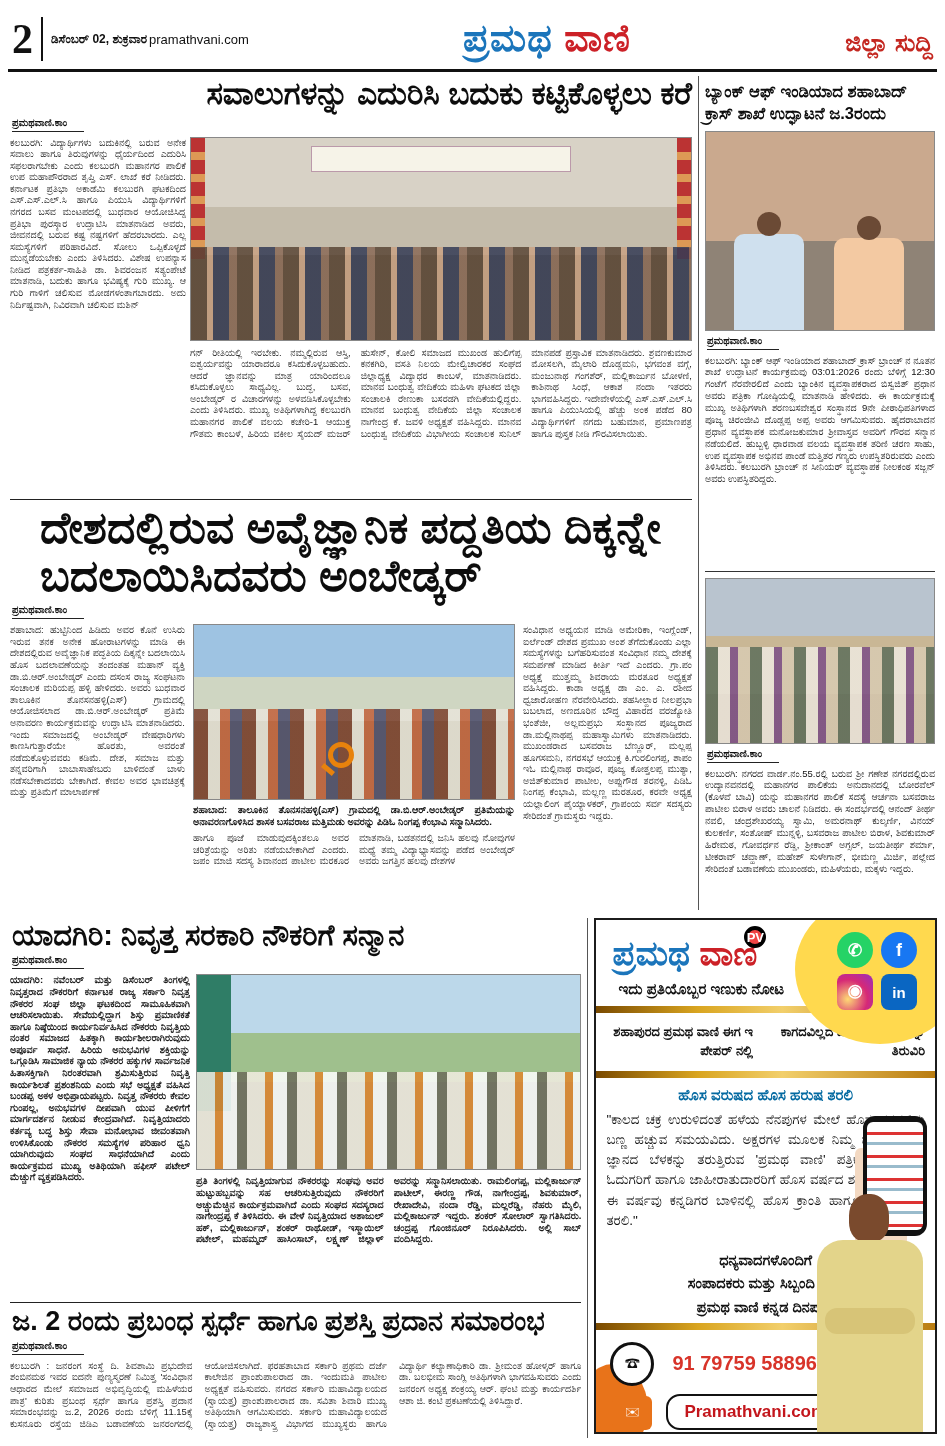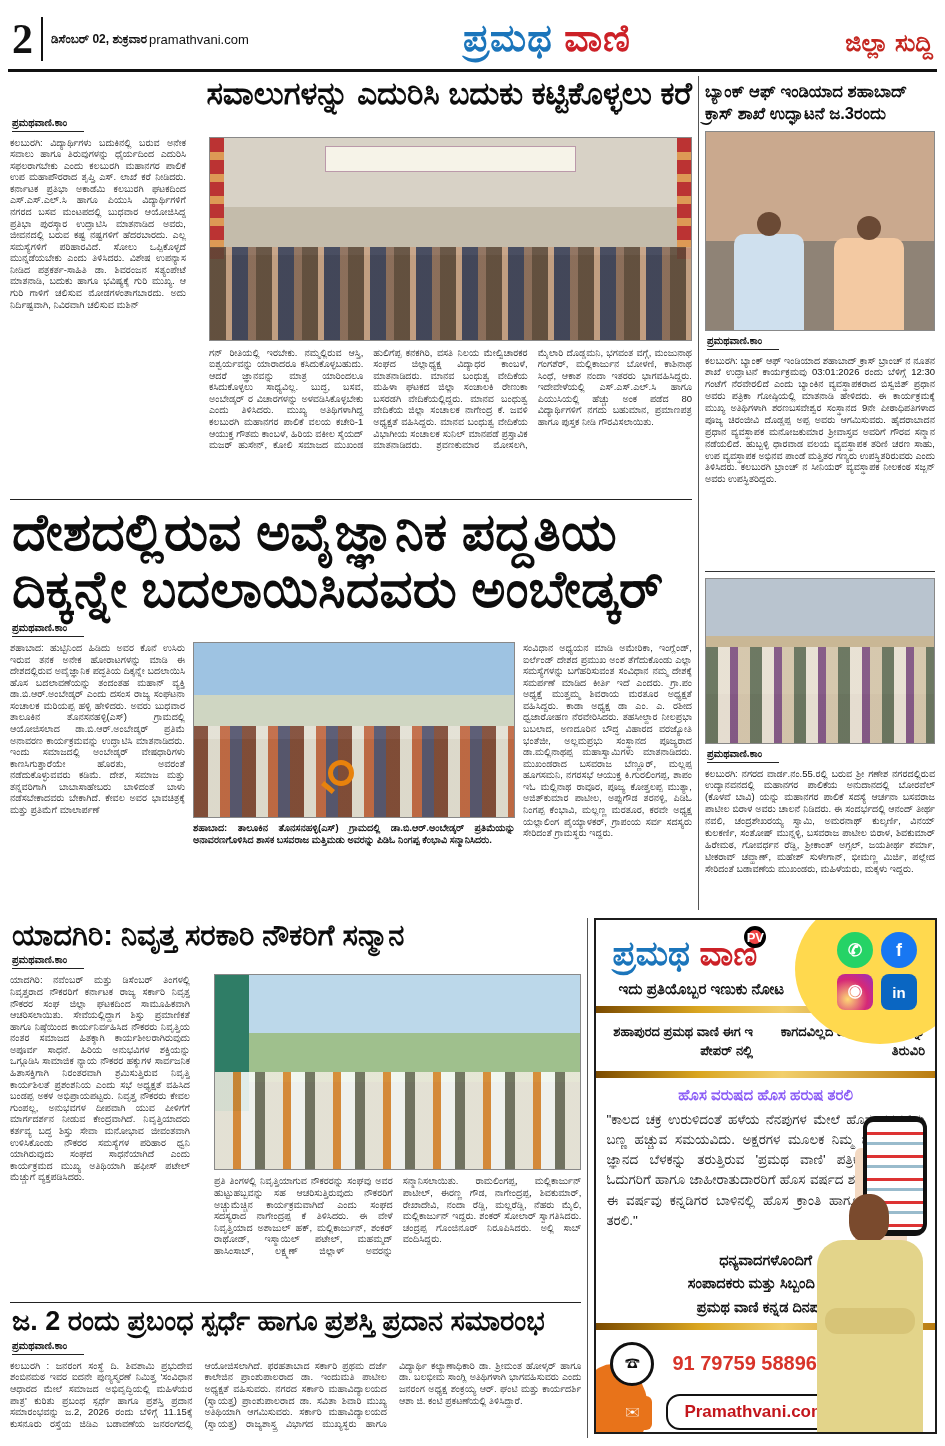--- a/index.html
+++ b/index.html
@@ -34,43 +34,43 @@
   .hl { font-weight:bold; color:#0d0d0d; font-family:"Liberation Sans", sans-serif; }
   .byline { font-size:10px; font-weight:bold; margin:4px 0 2px 2px; }
   .byline-rule { width:72px; border-bottom:1.5px solid #222; margin:2px 0 5px 2px; }
   .body-txt { font-size:9.5px; line-height:1.22; text-align:justify; color:#1a1a1a; overflow:hidden; }
   .photo { position:relative; overflow:hidden; border:1px solid #888; }
   .people { position:absolute; left:0; right:0; bottom:0; opacity:.85; }
   .caption { font-size:9.5px; font-weight:bold; line-height:1.25; text-align:justify; margin:4px 0; }
 
   
   .a1-hl { font-size:31px; line-height:1.05; padding:4px 0 2px 2px;text-align:right; }
-  .a1-grid { display:flex; gap:23px; }
+  .a1-grid { display:flex; gap:4px; }
   .a1-c1 { width:176px; height:356px; }
   .a1-right { flex:1; }
   .a1-photo { height:204px; background:linear-gradient(#d8d2c6 0 34%, #c4bcab 34% 58%, #94896f 58% 100%); }
   .a1-banner { position:absolute; top:8px; left:24%; width:52%; height:26px; background:#f6f3e8; border:1px solid #b9a; }
   .a1-flag { position:absolute; top:0; bottom:40%; width:14px; background:repeating-linear-gradient(#b33 0 14px, #d95 14px 22px); }
   .a1-cols { margin-top:6px; height:140px; column-count:3; column-gap:10px; }
 
   
   .a2 { border-top:1.5px solid #222; margin-top:6px; padding-top:2px; }
-  .a2-hl { font-size:52px; line-height:1.1; padding:2px 0 0 2px; }
+  .a2-hl { font-size:44px; line-height:1.1; padding:2px 0 0 2px;margin-left:28px; }
   .a2-grid { display:flex; gap:8px; }
   .a2-c1 { width:176px; height:312px; }
   .a2-mid { width:324px; }
   .a2-photo { height:176px; background:linear-gradient(#9ec3e2 0 30%, #cfd6c2 30% 55%, #9a9a74 55% 100%); }
   .a2-c3 { width:170px; height:312px; }
   .a2-midtxt { column-count:2; column-gap:10px; height:82px; }
   .loupe { position:absolute; left:42%; bottom:18%; width:26px; height:26px; border:5px solid #e8820c; border-radius:50%; }
   .loupe::after { content:""; position:absolute; left:-12px; top:20px; width:14px; height:5px; background:#e8820c; transform:rotate(40deg); }
 
   
   .a3-hl { font-size:29px; line-height:1.05; padding:4px 0 0 2px; }
-  .a3-grid { display:flex; gap:24px; }
+  .a3-grid { display:flex; gap:6px;font-weight:bold; }
   .a3-c1 { width:180px; height:322px; }
   .a3-right { flex:1; }
   .a3-photo { height:196px; background:linear-gradient(#bcd8ea 0 30%, #9fc08d 30% 55%, #8f9a84 55% 100%); }
   .a3-shade { position:absolute; left:0; top:0; bottom:30%; width:34px; background:#2f7d66; }
   .a3-cols { margin-top:5px; height:112px; column-count:2; column-gap:10px; }
 
   
   .a4 { border-top:1.5px solid #222; margin-top:6px; padding-top:2px; }
   .a4-hl { font-size:27px; line-height:1.05; padding:2px 0 0 2px; }
   .a4-cols { height:98px; column-count:3; column-gap:12px; }
@@ -95,21 +95,21 @@
   .ad-tagline { font-size:15px; font-weight:bold; margin:6px 0 8px 22px; position:relative; }
   .socials { position:absolute; right:10px; top:12px; width:88px; display:grid; grid-template-columns:38px 38px; gap:6px; }
   .soc { width:36px; height:36px; border-radius:8px; display:flex; align-items:center; justify-content:center; color:#fff; font-weight:bold; font-size:18px; }
   .soc.wa { background:#25d366; border-radius:50%; }
   .soc.fb { background:#1877f2; border-radius:50%; }
   .soc.ig { background:radial-gradient(circle at 30% 70%, #feda75, #d62976 55%, #962fbf); }
   .soc.li { background:#0a66c2; font-size:15px; }
   .gold-bar { height:7px; background:linear-gradient(90deg,#7a4a00,#d9a520 30%,#f2cf6b 55%,#b97c10); margin:4px 0; }
   .ad-info-row { display:flex; justify-content:space-between; padding:6px 10px; }
   .ad-info { font-size:13px; font-weight:bold; text-align:right; line-height:1.45; }
-  .ad-redhead { color:#8b5cf6; font-size:15px; font-weight:bold; text-align:center; margin:8px 0 6px 0; }
+  .ad-redhead { color:#0369a1; font-size:15px; font-weight:bold; text-align:center; margin:8px 0 6px 0; }
   .ad-quote-row { position:relative; padding:0 10px; }
   .ad-quote { font-size:13.5px; line-height:1.5; text-align:justify; width:100%; }
   .phone-mock { position:absolute; right:8px; top:6px; width:64px; height:120px; background:#111; border-radius:12px; padding:6px 4px; box-shadow:-14px 26px 0 -6px #f3d9c2; }
   .phone-scr { width:100%; height:100%; background:repeating-linear-gradient(#fff 0 10px, #d33 10px 13px, #fff 13px 20px, #9bc 20px 23px); border-radius:6px; }
   .ad-thanks { text-align:center; font-weight:bold; font-size:14.5px; line-height:1.6; margin-top:18px; }
   .ad-bottom { position:relative; height:120px; margin-top:8px; }
   .orange-blob1 { position:absolute; left:-18px; top:26px; width:70px; height:90px; background:#e8731a; border-radius:50%; }
   .tel-badge { position:absolute; left:14px; top:4px; width:44px; height:44px; border-radius:50%; background:#fff; border:3px solid #111; display:flex; align-items:center; justify-content:center; font-size:22px; }
   .tel-num { position:absolute; left:76px; top:14px; color:#d8342a; font-size:20px; font-weight:bold; }
   .mail-badge { position:absolute; left:16px; top:58px; width:40px; height:34px; background:#e8731a; border-radius:6px; color:#fff; display:flex; align-items:center; justify-content:center; font-size:20px; }
@@ -166,20 +166,21 @@
         <div class="byline">ಪ್ರಮಥವಾಣಿ.ಕಾಂ</div>
         <div class="byline-rule"></div>
         <div class="a2-grid">
           <div class="body-txt a2-c1">ಶಹಾಬಾದ: ಹುಟ್ಟಿನಿಂದ ಹಿಡಿದು ಅವರ ಕೊನೆ ಉಸಿರು ಇರುವ ತನಕ ಅನೇಕ ಹೋರಾಟಗಳನ್ನು ಮಾಡಿ ಈ ದೇಶದಲ್ಲಿರುವ ಅವೈಜ್ಞಾನಿಕ ಪದ್ಧತಿಯ ದಿಕ್ಕನ್ನೇ ಬದಲಾಯಿಸಿ ಹೊಸ ಬದಲಾವಣೆಯನ್ನು ತಂದಂತಹ ಮಹಾನ್ ವ್ಯಕ್ತಿ ಡಾ.ಬಿ.ಆರ್.ಅಂಬೇಡ್ಕರ್ ಎಂದು ದಸಂಸ ರಾಜ್ಯ ಸಂಘಟನಾ ಸಂಚಾಲಕ ಮರಿಯಪ್ಪ ಹಳ್ಳಿ ಹೇಳಿದರು. ಅವರು ಬುಧವಾರ ತಾಲೂಕಿನ ತೊನಸನಹಳ್ಳಿ(ಎಸ್) ಗ್ರಾಮದಲ್ಲಿ ಆಯೋಜಿಸಲಾದ ಡಾ.ಬಿ.ಆರ್.ಅಂಬೇಡ್ಕರ್ ಪ್ರತಿಮೆ ಅನಾವರಣ ಕಾರ್ಯಕ್ರಮವನ್ನು ಉದ್ಘಾಟಿಸಿ ಮಾತನಾಡಿದರು. ಇಂದು ಸಮಾಜದಲ್ಲಿ ಅಂಬೇಡ್ಕರ್ ವೇಷಧಾರಿಗಳು ಕಾಣಸಿಗುತ್ತಾರೆಯೇ ಹೊರತು, ಅವರಂತೆ ನಡೆದುಕೊಳ್ಳುವವರು ಕಡಿಮೆ. ದೇಶ, ಸಮಾಜ ಮತ್ತು ತನ್ನವರಿಗಾಗಿ ಬಾಬಾಸಾಹೇಬರು ಬಾಳಿದಂತೆ ಬಾಳು ನಡೆಸಬೇಕಾದವರು ಬೇಕಾಗಿದೆ. ಕೇವಲ ಅವರ ಭಾವಚಿತ್ರಕ್ಕೆ ಮತ್ತು ಪ್ರತಿಮೆಗೆ ಮಾಲಾರ್ಪಣೆ</div>
           <div class="a2-mid">
             <div class="photo a2-photo">
               <div class="people" style="height:52%; background:repeating-linear-gradient(90deg,#7b3f2c 0 14px,#e8e4da 14px 26px,#c2603a 26px 36px,#4a4a6a 36px 48px);"></div>
               <div class="loupe"></div>
             </div>
             <div class="caption">ಶಹಾಬಾದ: ತಾಲೂಕಿನ ತೊನಸನಹಳ್ಳಿ(ಎಸ್) ಗ್ರಾಮದಲ್ಲಿ ಡಾ.ಬಿ.ಆರ್.ಅಂಬೇಡ್ಕರ್ ಪ್ರತಿಮೆಯನ್ನು ಅನಾವರಣಗೊಳಿಸಿದ ಶಾಸಕ ಬಸವರಾಜ ಮತ್ತಿಮಡು ಅವರನ್ನು ಪಿಡಿಓ ನಿಂಗಪ್ಪ ಕೆಂಭಾವಿ ಸನ್ಮಾನಿಸಿದರು.</div>
+            <div class="body-txt a2-midtxt">ಹಾಗೂ ಪೂಜೆ ಮಾಡುವುದಕ್ಕಿಂತಲೂ ಅವರ ಚರಿತ್ರೆಯನ್ನು ಅರಿತು ನಡೆಯಬೇಕಾಗಿದೆ ಎಂದರು. ಜಪಂ ಮಾಜಿ ಸದಸ್ಯ ಶಿವಾನಂದ ಪಾಟೀಲ ಮರಕೂರ ಮಾತನಾಡಿ, ಬಡತನದಲ್ಲಿ ಜನಿಸಿ ಹಲವು ನೋವುಗಳ ಮಧ್ಯೆ ತಮ್ಮ ವಿದ್ಯಾಭ್ಯಾಸವನ್ನು ಪಡೆದ ಅಂಬೇಡ್ಕರ್ ಅವರು ಜಗತ್ತಿನ ಹಲವು ದೇಶಗಳ</div>
           </div>
           <div class="body-txt a2-c3">ಸಂವಿಧಾನ ಅಧ್ಯಯನ ಮಾಡಿ ಅಮೇರಿಕಾ, ಇಂಗ್ಲೆಂಡ್, ಐರ್ಲೆಂಡ್ ದೇಶದ ಪ್ರಮುಖ ಅಂಶ ತೆಗೆದುಕೊಂಡು ಎಲ್ಲಾ ಸಮಸ್ಯೆಗಳನ್ನು ಬಗೆಹರಿಸುವಂತ ಸಂವಿಧಾನ ನಮ್ಮ ದೇಶಕ್ಕೆ ಸಮರ್ಪಣೆ ಮಾಡಿದ ಕೀರ್ತಿ ಇದೆ ಎಂದರು. ಗ್ರಾ.ಪಂ ಅಧ್ಯಕ್ಷೆ ಮುತ್ತಮ್ಮ ಶಿವರಾಯ ಮರತೂರ ಅಧ್ಯಕ್ಷತೆ ವಹಿಸಿದ್ದರು. ಕಾಡಾ ಅಧ್ಯಕ್ಷ ಡಾ ಎಂ. ಎ. ರಶೀದ ಧ್ವಜಾರೋಹಣ ನೆರವೇರಿಸಿದರು. ತಹಸೀಲ್ದಾರ ನೀಲಪ್ರಭಾ ಬಬಲಾದ, ಅಣದೂರಿನ ಬೌದ್ಧ ವಿಹಾರದ ವರಜ್ಯೋತಿ ಭಂತೆಜೀ, ಅಲ್ಲಮಪ್ರಭು ಸಂಸ್ಥಾನದ ಪೂಜ್ಯರಾದ ಡಾ.ಮಲ್ಲಿನಾಥಪ್ಪ ಮಹಾಸ್ವಾಮಿಗಳು ಮಾತನಾಡಿದರು. ಮುಖಂಡರಾದ ಬಸವರಾಜ ಬೆಣ್ಣೂರ್, ಮಲ್ಲಪ್ಪ ಹೂಗಸಮನಿ, ನಗರಸಭೆ ಆಯುಕ್ತ ಕಿ.ಗುರಲಿಂಗಪ್ಪ, ಶಾಪಂ ಇಓ ಮಲ್ಲಿನಾಥ ರಾವೂರ, ಪೂಜ್ಯ ಕೋತ್ತಲಪ್ಪ ಮುತ್ಯಾ, ಅಜಿತ್‌ಕುಮಾರ ಪಾಟೀಲ, ಅಪ್ಪುಗೌಡ ತರನಳ್ಳಿ, ಪಿಡಿಓ ನಿಂಗಪ್ಪ ಕೆಂಭಾವಿ, ಮಲ್ಲಣ್ಣ ಮರತೂರ, ಕರವೇ ಅಧ್ಯಕ್ಷ ಯಲ್ಲಾಲಿಂಗ ಪೈಯ್ಯಾಳಕರ್, ಗ್ರಾಪಂಯ ಸರ್ವ ಸದಸ್ಯರು ಸೇರಿದಂತೆ ಗ್ರಾಮಸ್ಥರು ಇದ್ದರು.</div>
         </div>
       </article>
 
     </div>
     <div class="vdiv"></div>
 
     <aside class="right-col">
       <article>

